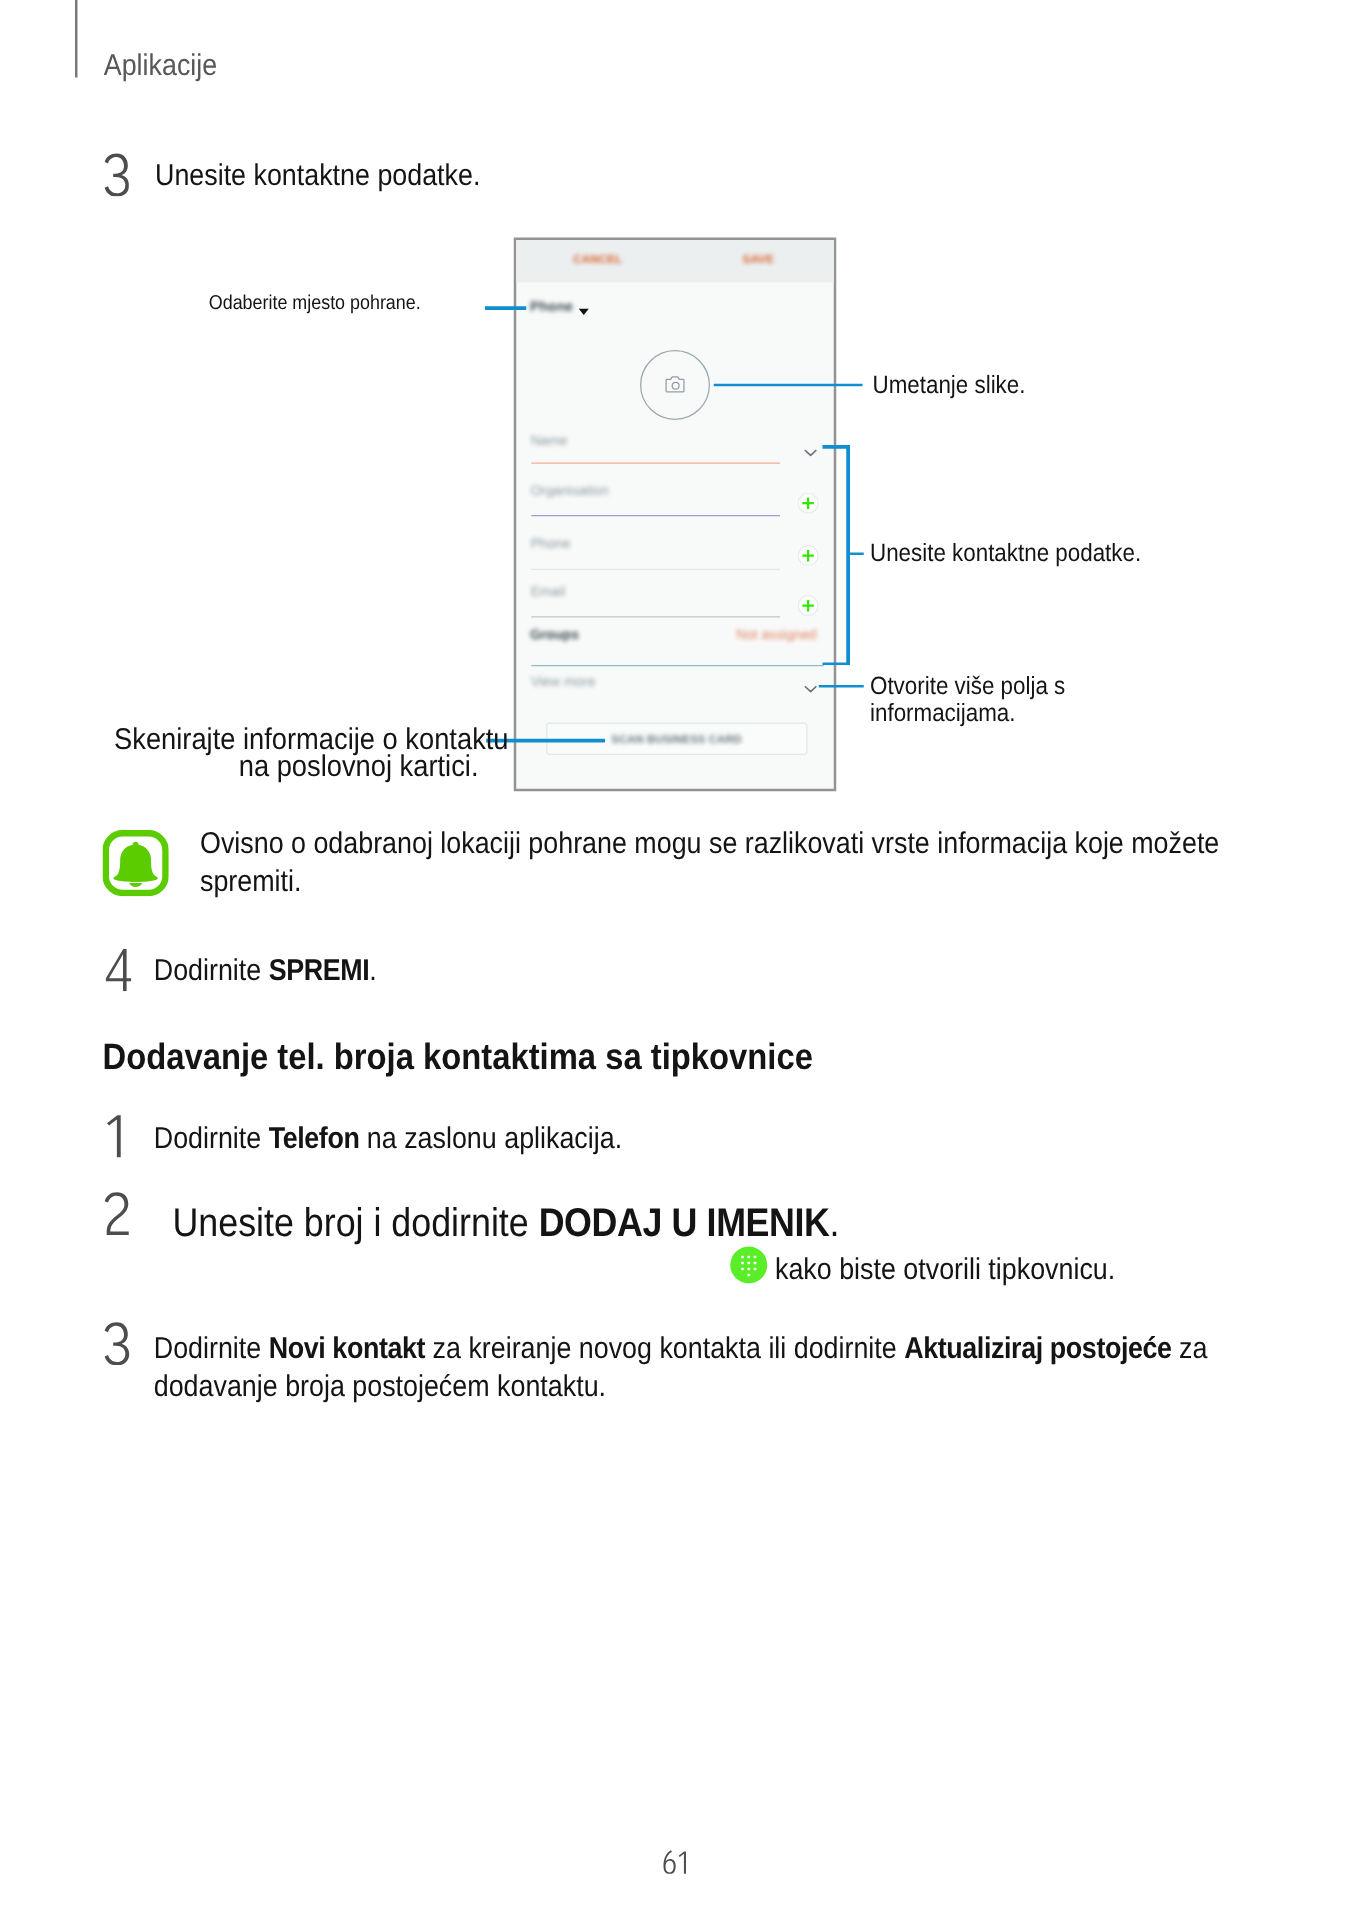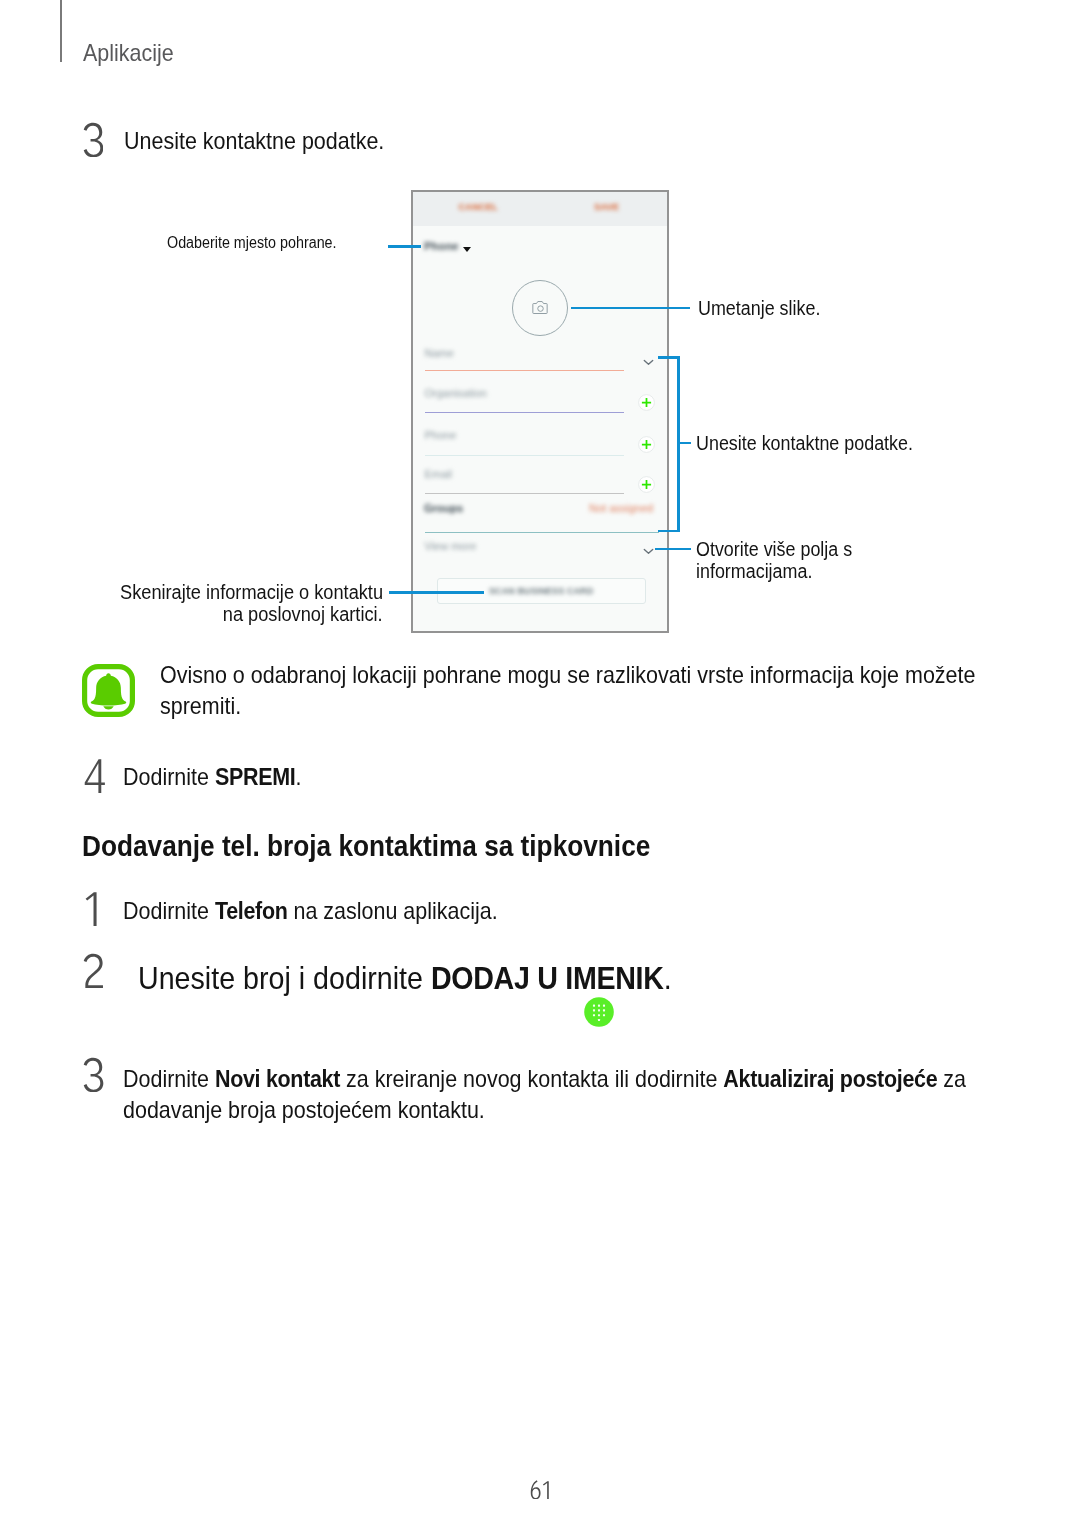--- a/index.html
+++ b/index.html
@@ -129,21 +129,21 @@
   <div class="abs" style="left:698px;top:297px;font-size:20px;">
     <span class="tx">Umetanje slike.</span>
   </div>
   <div class="abs" style="left:696px;top:432px;font-size:20px;">
     <span class="tx">Unesite kontaktne podatke.</span>
   </div>
   <div class="abs" style="left:696px;top:538px;font-size:20px;line-height:22px;">
     <span class="rowtx">Otvorite više polja s</span>
     <span class="rowtx">informacijama.</span>
   </div>
-  <div class="abs" style="left:60px;top:581px;width:323px;font-size:20px;line-height:22px;text-align:right;">
+  <div class="abs" style="left:60px;top:581px;width:323px;font-size:24px;line-height:22px;text-align:right;">
     <span class="rtx">Skenirajte informacije o kontaktu</span><br>
     <span class="rtx">na poslovnoj kartici.</span>
   </div>
 
   <div>
     <svg class="abs" style="left:82px;top:664px;" width="53" height="53" viewBox="0 0 53 53">
       <rect x="2.6" y="2.6" width="47.8" height="47.8" rx="13.5" ry="13.5" fill="none" stroke="#5acc00" stroke-width="5.2"></rect>
       <path d="M26.5 9.3c1.35 0 2.2 1.0 2.35 2.45 5.9 1.1 10.0 5.95 10.0 12.25
                0 5.3 .45 8.5 1.5 10.5 .7 1.35 1.7 2.15 3.25 3.05 1.0 .58 .8 1.75-.55 2.15
                -3.7 1.1-9.9 1.8-16.55 1.8s-12.85-.7-16.55-1.8c-1.35-.4-1.55-1.57-.55-2.15
@@ -189,20 +189,23 @@
       <rect x="18.95" y="7.55" width="2.1" height="2.1" rx="0.45"></rect>
       <rect x="8.95" y="12.35" width="2.1" height="2.1" rx="0.45"></rect>
       <rect x="13.95" y="12.35" width="2.1" height="2.1" rx="0.45"></rect>
       <rect x="18.95" y="12.35" width="2.1" height="2.1" rx="0.45"></rect>
       <rect x="8.95" y="17.15" width="2.1" height="2.1" rx="0.45"></rect>
       <rect x="13.95" y="17.15" width="2.1" height="2.1" rx="0.45"></rect>
       <rect x="18.95" y="17.15" width="2.1" height="2.1" rx="0.45"></rect>
       <rect x="13.95" y="21.95" width="2.1" height="2.1" rx="0.45"></rect>
     </g>
   </svg>
+  <div class="abs" style="left:614px;top:1002px;font-size:24px;">
+    <span class="tx"> kako biste otvorili tipkovnicu.</span>
+  </div>
 
   <div class="abs stepnum" style="left:82.7px;top:1056.1px;"><svg width="20.88" height="36" viewBox="0 0 58 100" aria-hidden="true">
         <path d="M28.5 101 C15.5 101 5.5 93.5 2 81 L9.5 78 C12.5 87.5 19.5 93.5 29 93.5 C40.5 93.5 48 86 48 75 C48 63.5 40 57 27 57 L21 57 L21 50 L26.5 50 C38 50 45 43.5 45 33 C45 22 38.5 13 28 13 C19 13 12.5 18 9.5 27 L2 24 C6 11.5 15.5 5 28.5 5 C43.5 5 53.5 15.5 53.5 31.5 C53.5 42 48.5 49.5 39.5 53 C50 56.5 56.5 64.5 56.5 76 C56.5 91.5 45 101 28.5 101 Z" fill="#4d4d4d"></path>
       </svg></div>
   <div class="abs" style="left:123px;top:1063px;font-size:24px;line-height:31px;">
     <span class="rowtx"><span>Dodirnite </span><b>Novi kontakt</b><span> za kreiranje novog kontakta ili dodirnite </span><b>Aktualiziraj postojeće</b><span> za</span></span>
     <span class="rowtx"><span>dodavanje broja postojećem kontaktu.</span></span>
   </div>
 
   <div class="abs pagenum" style="left:0;top:1480px;width:1080px;"><svg width="11.14" height="19.2" viewBox="0 0 58 100" aria-hidden="true">

